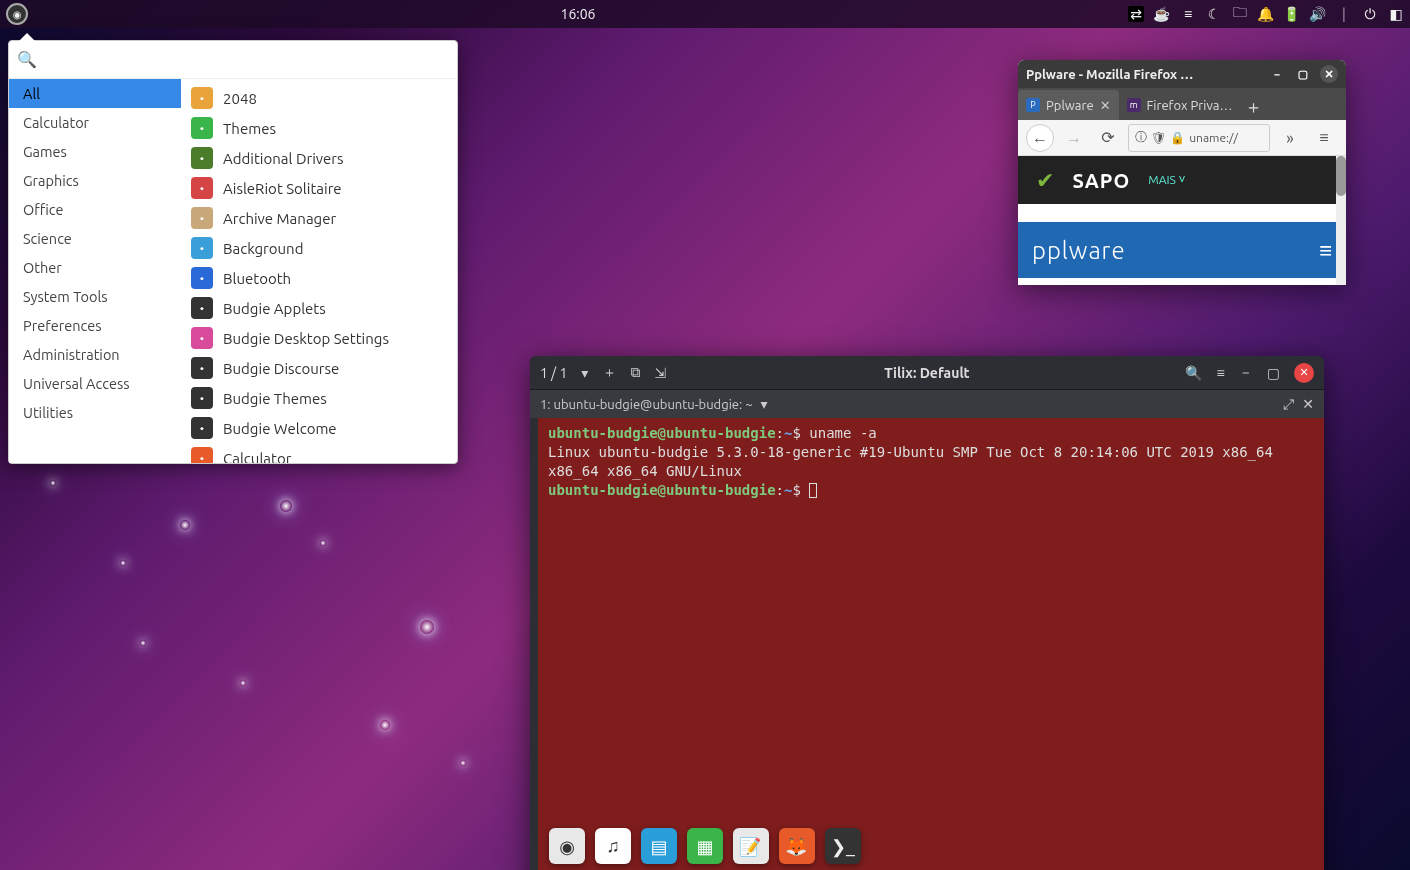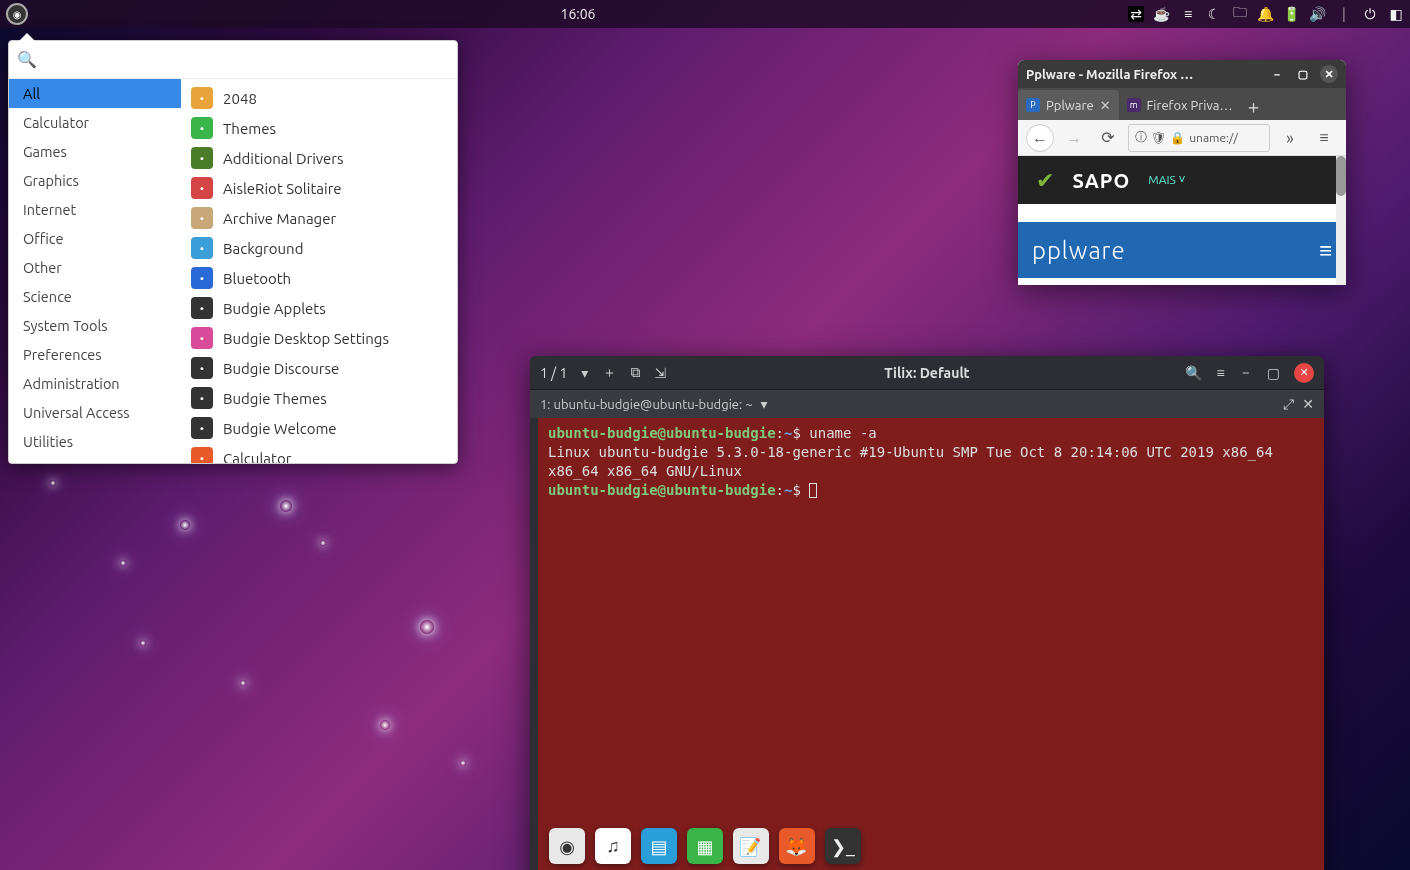--- a/index.html
+++ b/index.html
@@ -147,24 +147,23 @@
   <div class="search-row">
     <span style="color:#888;">🔍</span>
     <input type="text" placeholder="" style="">
   </div>
   <div class="appmenu-body">
     <div class="categories" id="cat-list">
         <div class="cat-item active">All</div>
         <div class="cat-item">Calculator</div>
         <div class="cat-item">Games</div>
         <div class="cat-item">Graphics</div>
-        <div class="cat-item">Internet</div>
         <div class="cat-item">Office</div>
+        <div class="cat-item">Science</div>
         <div class="cat-item">Other</div>
-        <div class="cat-item">Science</div>
         <div class="cat-item">System Tools</div>
         <div class="cat-item">Preferences</div>
         <div class="cat-item">Administration</div>
         <div class="cat-item">Universal Access</div>
         <div class="cat-item">Utilities</div>
       </div>
     <div class="apps-col" id="apps-list">
         <div class="app-item">
           <div class="app-icon" style="background: rgb(232, 163, 58);">•</div>
           <span>2048</span>

